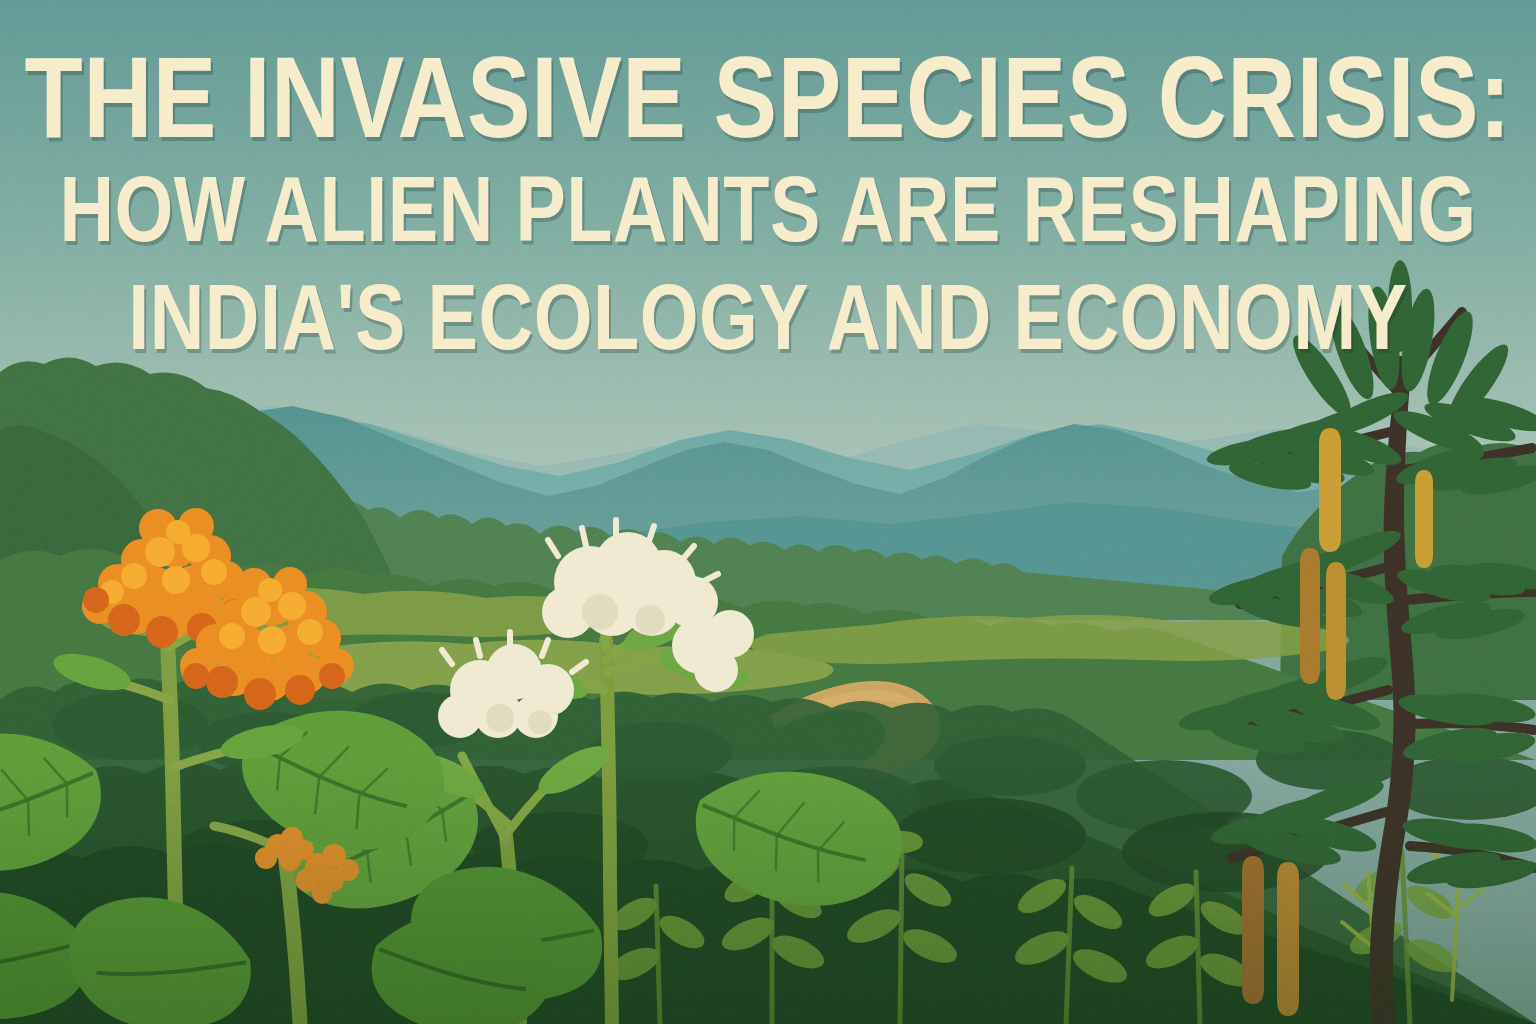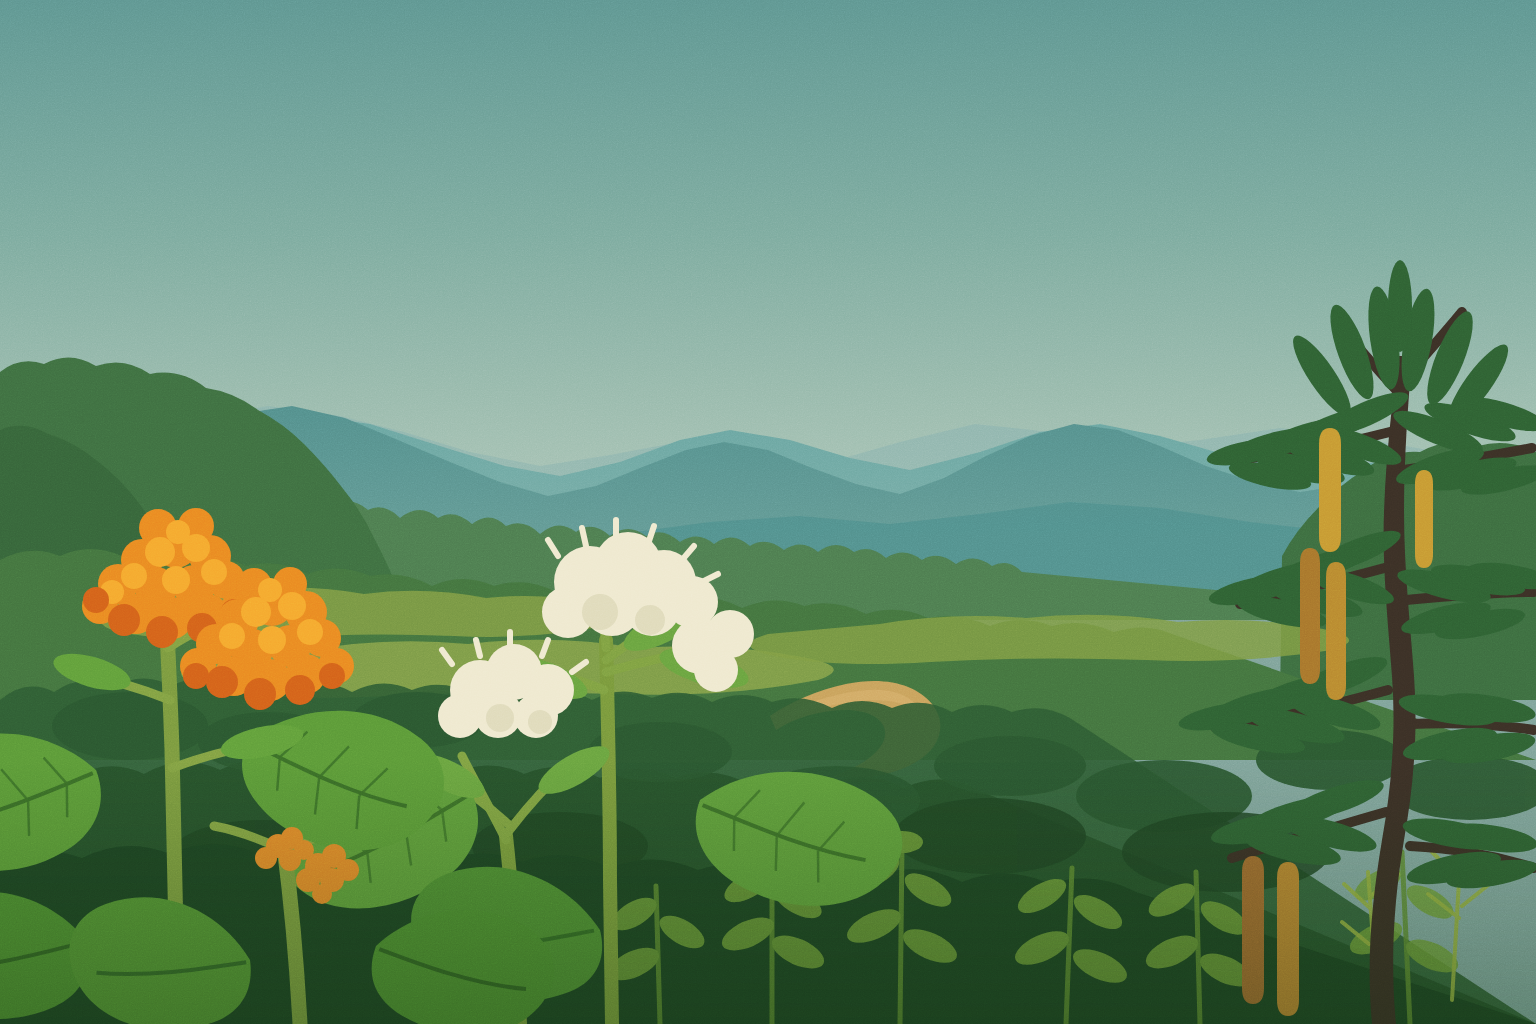--- a/index.html
+++ b/index.html
@@ -606,20 +606,25 @@
   <svg class="layer" viewBox="0 0 1536 1024" preserveAspectRatio="none" style="z-index:30;pointer-events:none;">
     <defs>
       <linearGradient id="vig" x1="0" y1="0" x2="0" y2="1">
         <stop offset="0%" stop-color="#12300f" stop-opacity="0"></stop>
         <stop offset="100%" stop-color="#12300f" stop-opacity="0.30"></stop>
       </linearGradient>
     </defs>
     <rect x="0" y="760" width="1536" height="264" fill="url(#vig)"></rect>
   </svg>
 
+  <div id="headline">
+    <span id="t1" class="tline">THE INVASIVE SPECIES CRISIS:</span>
+    <span id="t2" class="tline">HOW ALIEN PLANTS ARE RESHAPING</span>
+    <span id="t3" class="tline">INDIA'S ECOLOGY AND ECONOMY</span>
+  </div>
 
   <svg id="grain" viewBox="0 0 1536 1024" preserveAspectRatio="none">
     <filter id="noisef">
       <feTurbulence type="fractalNoise" baseFrequency="0.85" numOctaves="3" stitchTiles="stitch"></feTurbulence>
       <feColorMatrix type="saturate" values="0"></feColorMatrix>
     </filter>
     <rect width="1536" height="1024" filter="url(#noisef)"></rect>
   </svg>
 
 </div>

